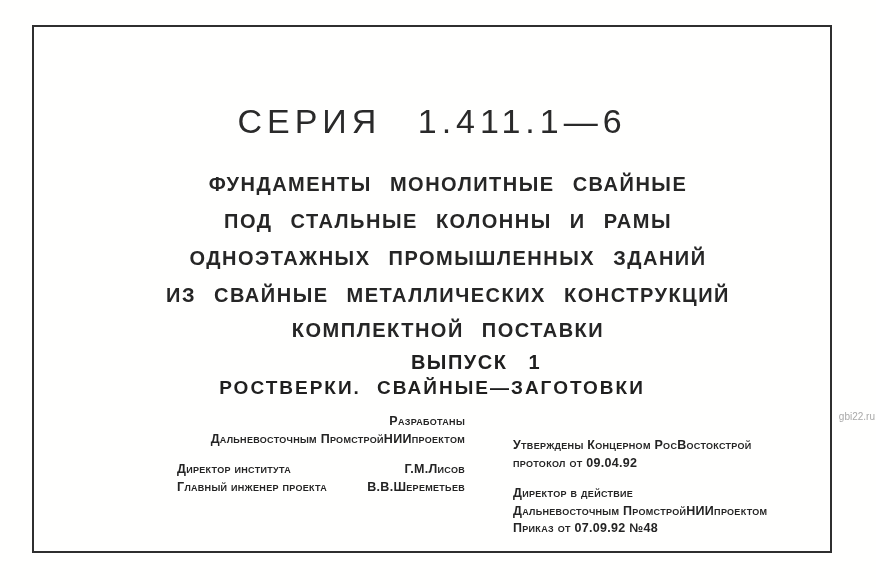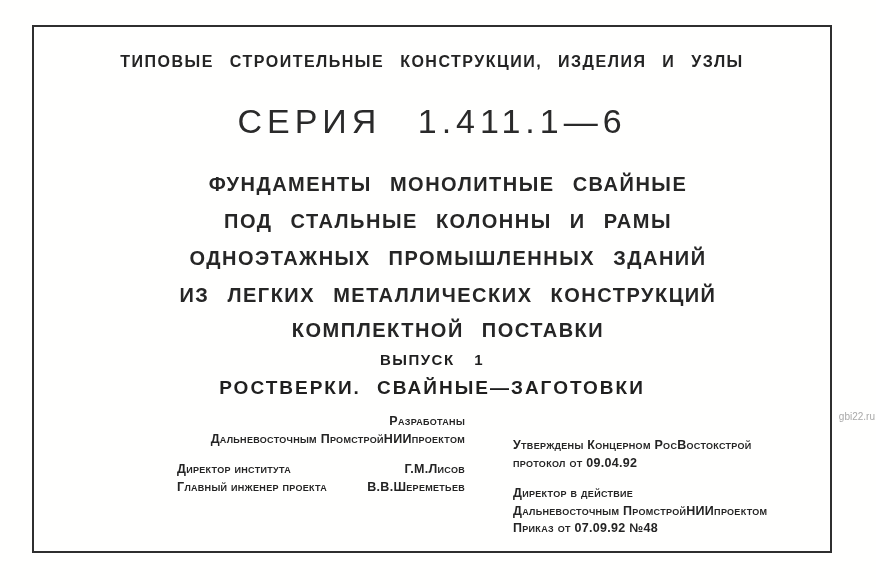--- a/index.html
+++ b/index.html
@@ -51,24 +51,25 @@
   .title-line {
     font-size: 20px;
     font-weight: bold;
     letter-spacing: 1.5px;
     word-spacing: 11px;
     color: #262626;
     margin-left: 16px;
   }
   .issue {
     top: 351px;
-    font-size: 15px;
+    font-size: 20px;
     font-weight: bold;
     letter-spacing: 1.5px;
     word-spacing: 14px;
+    margin-left: 44px;
   }
   .subtitle {
     top: 377px;
     font-size: 19px;
     font-weight: bold;
     letter-spacing: 2px;
     word-spacing: 9px;
   }
   .footer-col {
     position: absolute;
@@ -108,28 +109,27 @@
     padding-left: 36px;
   }
 </style>
 </head>
 <body>
 
 <div class="page">
 
   <div class="frame"></div>
 
-  <div class="center-line doc-header">ТИПОВЫЕ СТРОИТЕЛЬНЫЕ КОНСТРУКЦИИ, ИЗДЕЛИЯ И УЗЛЫ</div>
 
   <div class="center-line series">СЕРИЯ 1.411.1—6</div>
 
   <div class="center-line title-line" style="top:173px;">ФУНДАМЕНТЫ МОНОЛИТНЫЕ СВАЙНЫЕ</div>
   <div class="center-line title-line" style="top:210px;">ПОД СТАЛЬНЫЕ КОЛОННЫ И РАМЫ</div>
   <div class="center-line title-line" style="top:247px;">ОДНОЭТАЖНЫХ ПРОМЫШЛЕННЫХ ЗДАНИЙ</div>
-  <div class="center-line title-line" style="top:284px;">ИЗ ЛЕГКИХ МЕТАЛЛИЧЕСКИХ КОНСТРУКЦИЙ</div>
+  <div class="center-line title-line" style="top:284px;">ИЗ СВАЙНЫЕ МЕТАЛЛИЧЕСКИХ КОНСТРУКЦИЙ</div>
   <div class="center-line title-line" style="top:319px;">КОМПЛЕКТНОЙ ПОСТАВКИ</div>
 
   <div class="center-line issue">ВЫПУСК 1</div>
 
   <div class="center-line subtitle">РОСТВЕРКИ. СВАЙНЫЕ—ЗАГОТОВКИ</div>
 
   <div class="footer-col footer-left">
     <div>Разработаны</div>
     <div>Дальневосточным ПромстройНИИпроектом</div>
     <div class="footer-gap"></div>

